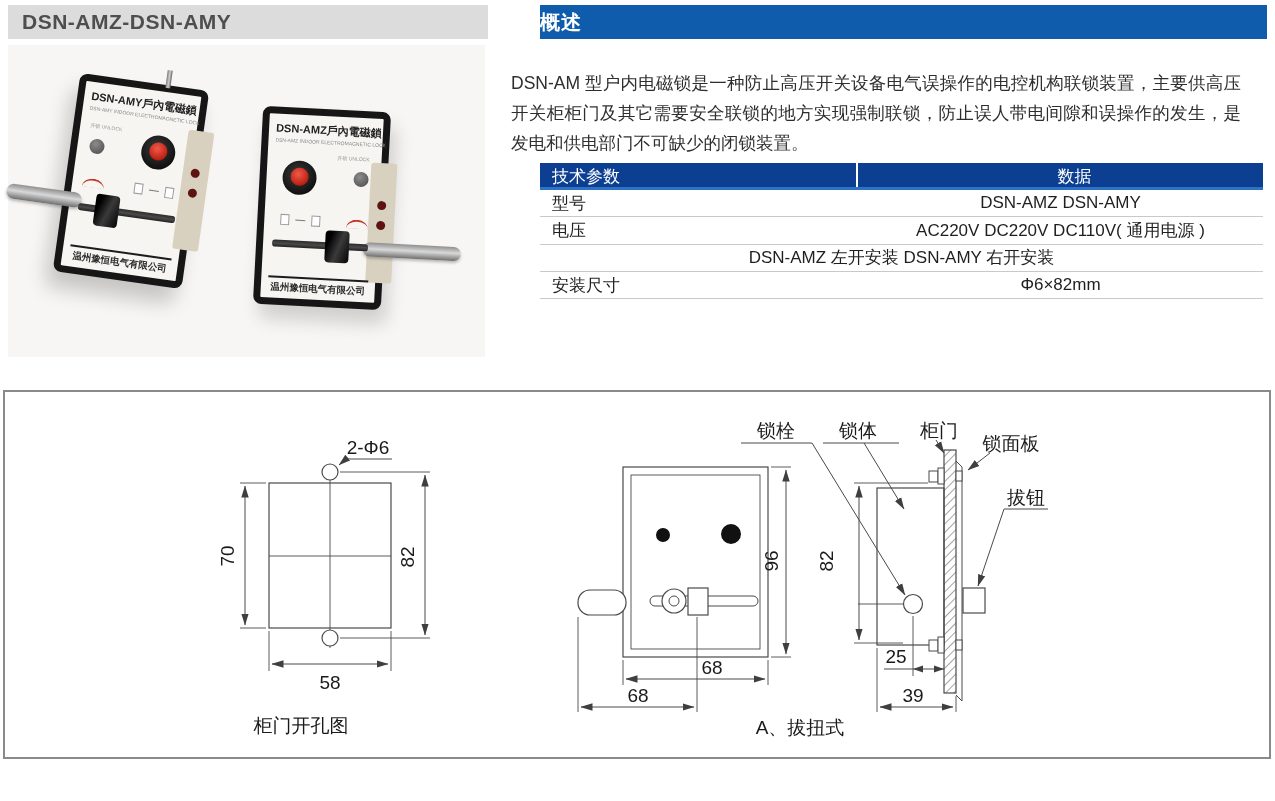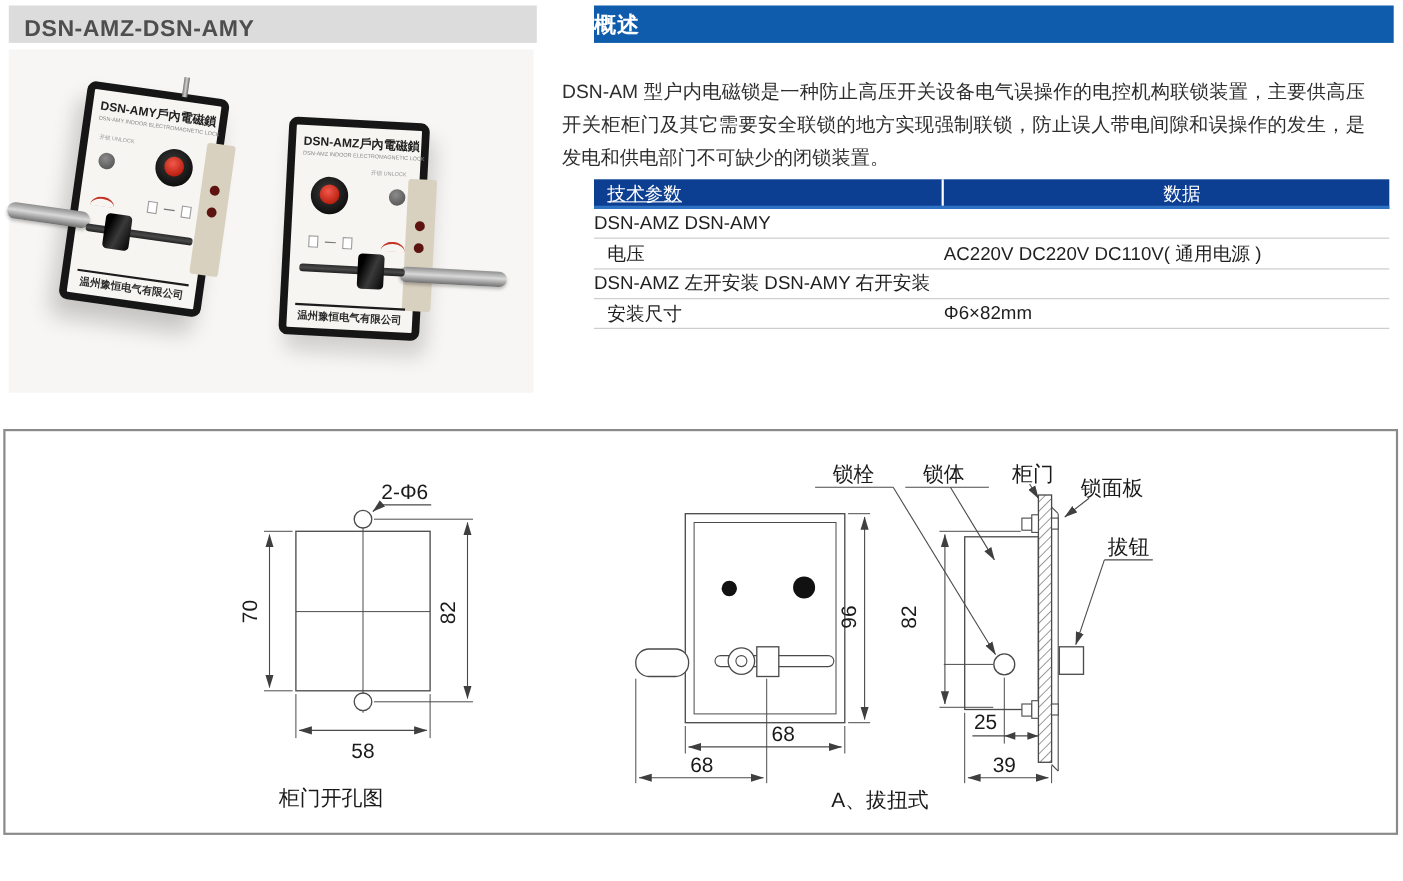--- a/index.html
+++ b/index.html
@@ -1,21 +1,21 @@
 <!DOCTYPE html>
 <html><head>
 <meta charset="utf-8">
 <style>
   * { margin:0; padding:0; box-sizing:border-box; }
   html,body { width:1275px; height:801px; background:#fff; overflow:hidden; }
   body { font-family:"Liberation Sans", sans-serif; position:relative; color:#222; }
 
   
   .left-title-bar{ position:absolute; left:8px; top:5px; width:480px; height:34px;
-    background:#dddcdc; display:flex; align-items:flex-end; padding-left:14px; }
+    background:#dddcdc; display:flex; align-items:center; padding-left:14px; }
   .left-title-bar h1{ font-size:21px; font-weight:700; color:#4e4e4e; letter-spacing:.5px; }
 
   .photo-area{ position:absolute; left:8px; top:45px; width:477px; height:312px; background:#f7f6f4; }
 
   .lock-card{ position:absolute; border:7px solid #161616; border-radius:8px;
     background:#f6f5f1; box-shadow:-6px 16px 20px rgba(0,0,0,.20); }
   .lock-card.amy{ left:58px; top:36px; width:130px; height:200px; transform:rotate(8deg); }
   .lock-card.amz{ left:250px; top:64px; width:128px; height:198px; transform:rotate(3deg); box-shadow:6px 14px 18px rgba(0,0,0,.16); }
   .lock-face{ position:relative; width:100%; height:100%; padding:7px 7px 0 7px; display:flex; flex-direction:column; }
   .p-title{ font-size:11px; font-weight:700; color:#222; white-space:nowrap; }
@@ -57,25 +57,25 @@
   
   .section-bar{ position:absolute; left:540px; top:5px; width:727px; height:34px;
     background:#0e5cab; display:flex; align-items:center; }
   .section-bar h2{ font-size:20px; font-weight:700; color:#fff; letter-spacing:1px; }
 
   .overview-text{ position:absolute; left:511px; top:68px; width:730px;
     font-size:17.5px; line-height:30px; color:#2e2e2e; text-align:justify; }
 
   .spec-table{ position:absolute; left:540px; top:163px; width:723px; font-size:17px; }
   .spec-header{ display:flex; background:#0c3e91; color:#fff; height:27px; border-bottom:3px solid #2e72c4; }
-  .spec-header .h-l{ width:318px; padding-left:12px; line-height:27px; border-right:2px solid #fff;text-decoration:underline; }
+  .spec-header .h-l{ width:318px; padding-left:12px; line-height:27px; border-right:2px solid #fff; }
   .spec-header .h-r{ flex:1; text-align:center; line-height:27px;margin-left:28px; }
   .spec-row{ display:flex; height:27.3px; border-bottom:1px solid #c9c9c9; align-items:center; color:#1f1f1f; }
   .spec-row .lbl{ width:318px; padding-left:12px; }
-  .spec-row .val{ flex:1; text-align:left; }
+  .spec-row .val{ flex:1; text-align:center; }
 
   
   .drawings-panel{ position:absolute; left:3px; top:390px; width:1268px; height:369px;
     border:2px solid #8a8a8a; background:#fff; }
   svg.draw{ position:absolute; left:0; top:0; width:1275px; height:801px; }
   svg.draw text{ font-family:"Liberation Sans", sans-serif; font-size:19px; fill:#1a1a1a; stroke:none; }
 </style>
 </head>
 <body>
 
@@ -140,20 +140,21 @@
 </div>
 
 <p class="overview-text">DSN-AM 型户内电磁锁是一种防止高压开关设备电气误操作的电控机构联锁装置，主要供高压开关柜柜门及其它需要安全联锁的地方实现强制联锁，防止误人带电间隙和误操作的发生，是发电和供电部门不可缺少的闭锁装置。</p>
 
 <div class="spec-table">
   <div class="spec-header">
     <div class="h-l">技术参数</div>
     <div class="h-r">数据</div>
   </div>
   <div class="spec-row">
+    <div class="lbl">型号</div>
     <div class="val">DSN-AMZ DSN-AMY</div>
   </div>
   <div class="spec-row">
     <div class="lbl">电压</div>
     <div class="val">AC220V  DC220V  DC110V( 通用电源 )</div>
   </div>
   <div class="spec-row">
     <div class="val">DSN-AMZ 左开安装 DSN-AMY 右开安装</div>
   </div>
   <div class="spec-row">

